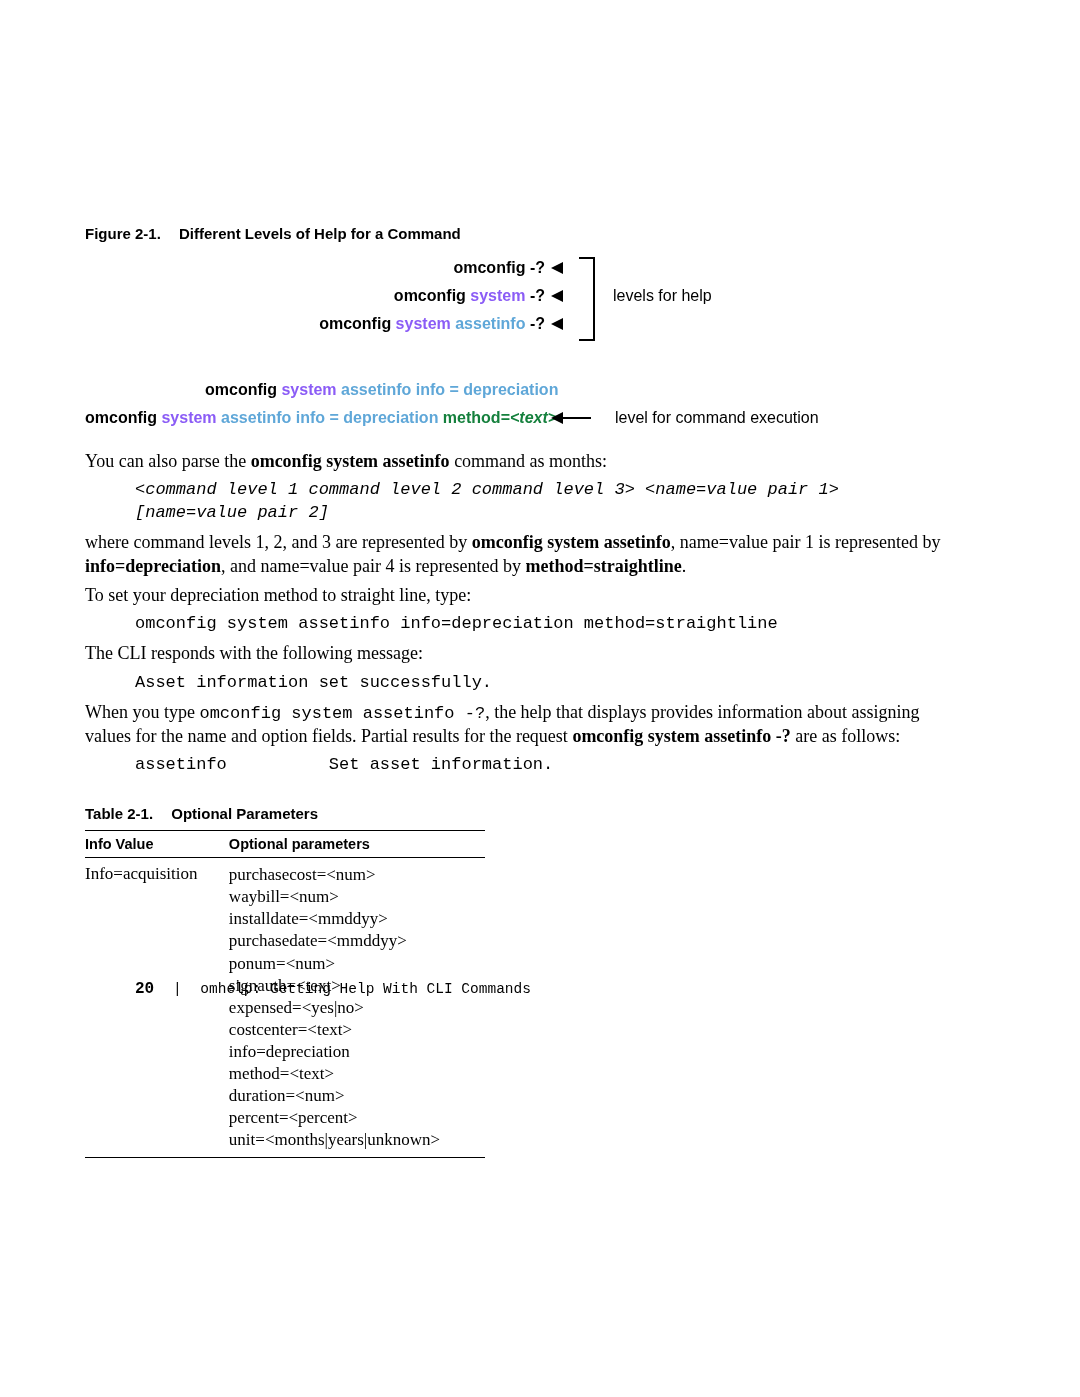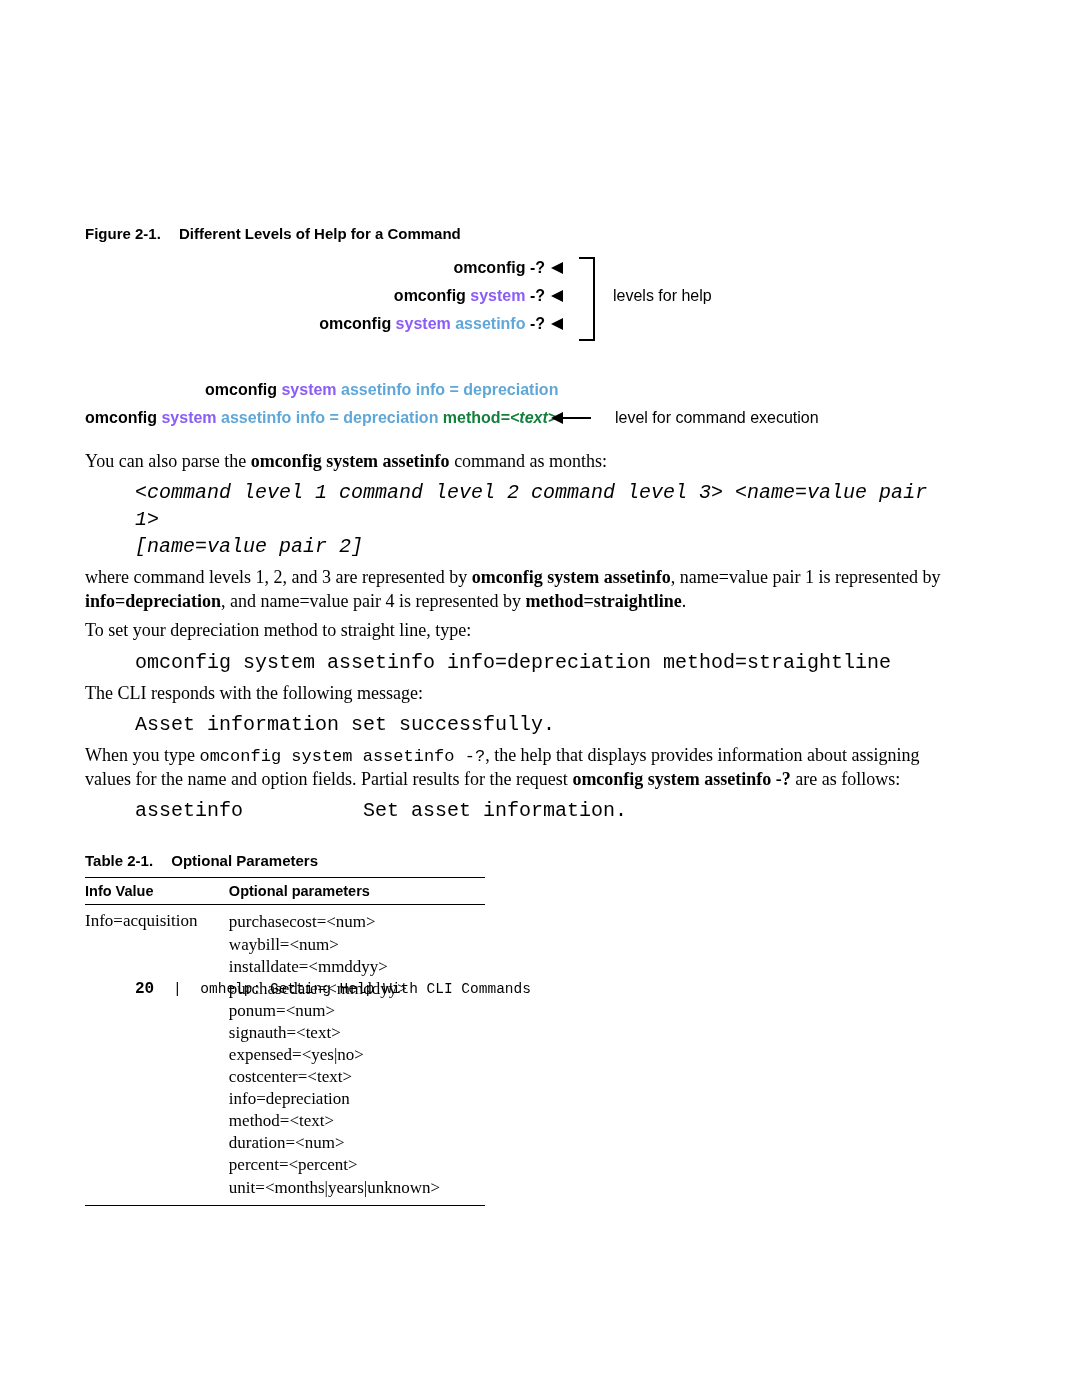--- a/index.html
+++ b/index.html
@@ -82,21 +82,21 @@
     line-height: 1.3;
   }
   .body p { margin: 6px 0; }
   .bold { font-weight: 700; font-family: Liberation Serif, serif; }
   .mono {
     font-family: "Courier New", Courier, monospace;
     font-size: 17px;
   }
   .codeblock {
     font-family: "Courier New", Courier, monospace;
-    font-size: 20px;
+    font-size: 17px;
     margin: 4px 0 4px 50px;
     white-space: pre-wrap;
     line-height: 1.35;
   }
   .codeblock.italic { font-style: italic; }
   
   .table-caption {
     font-family: Arial, Helvetica, sans-serif;
     font-weight: 700;
     font-size: 15px;

